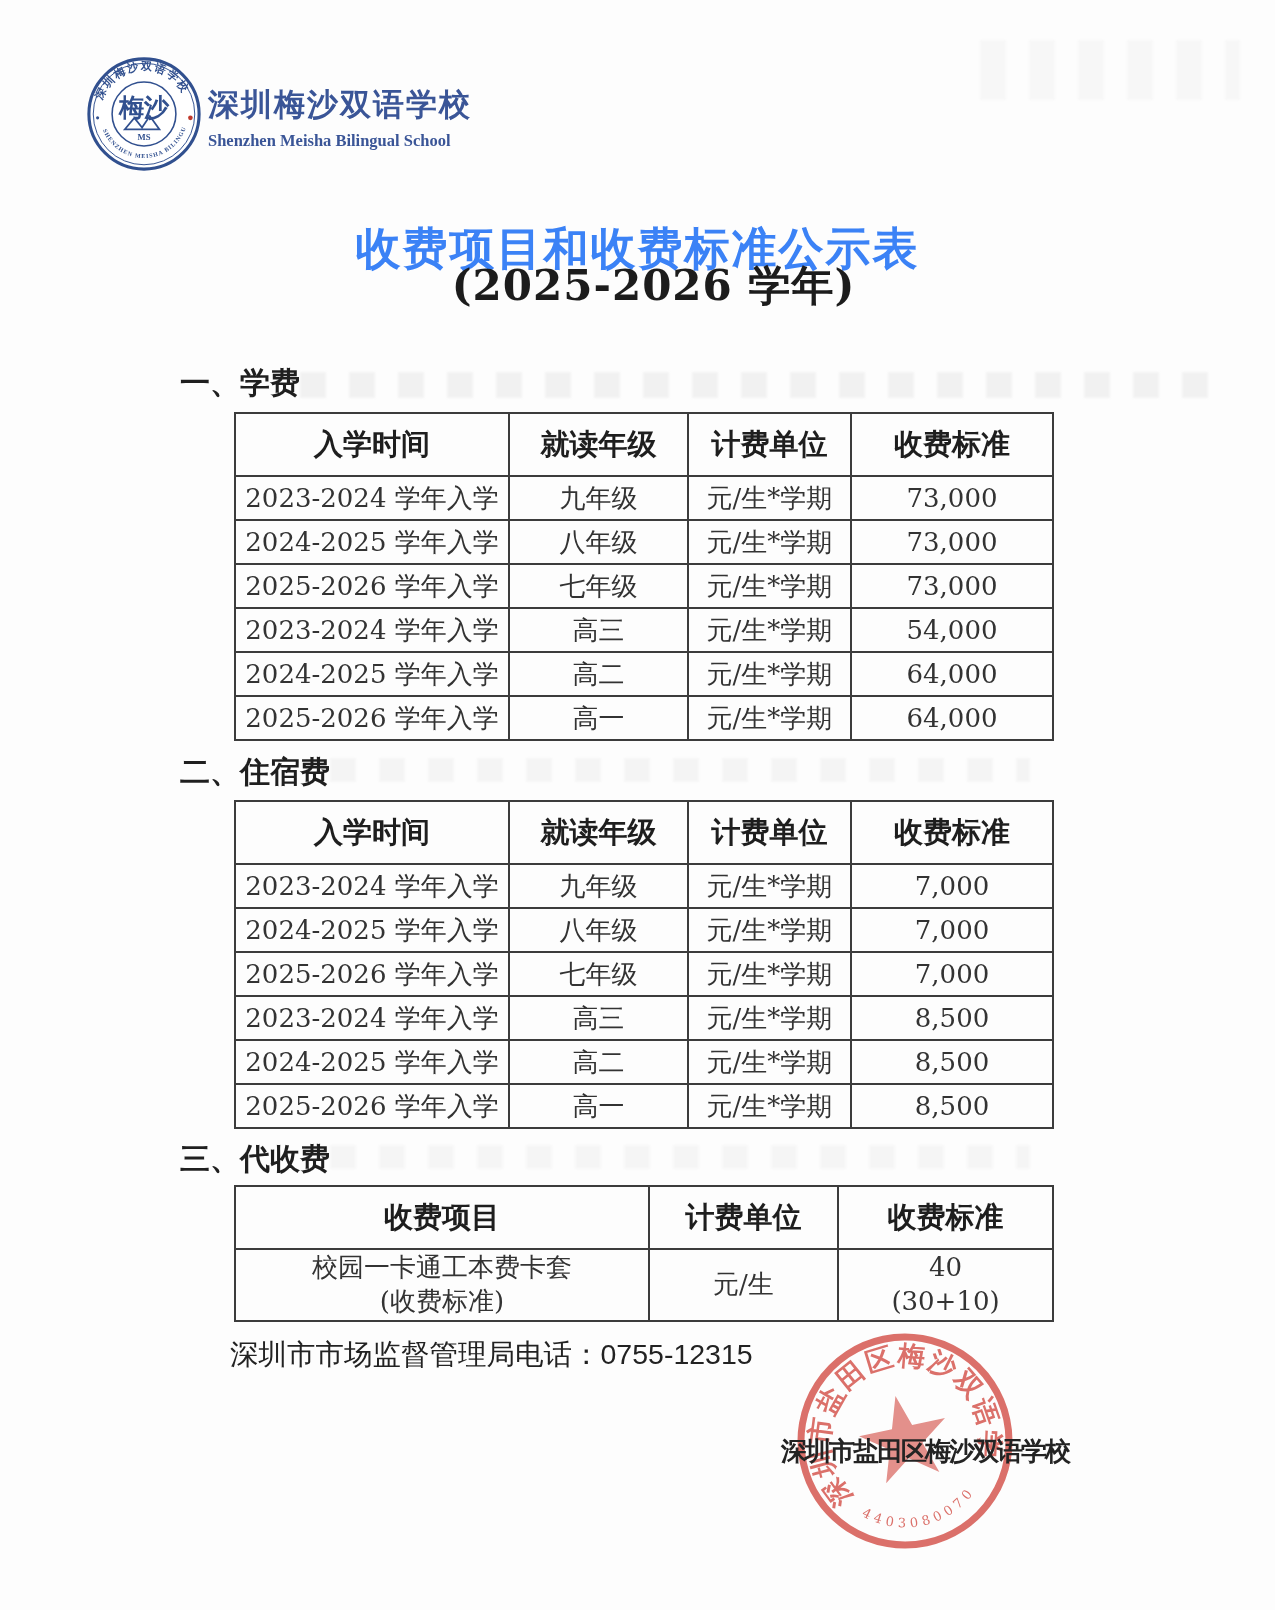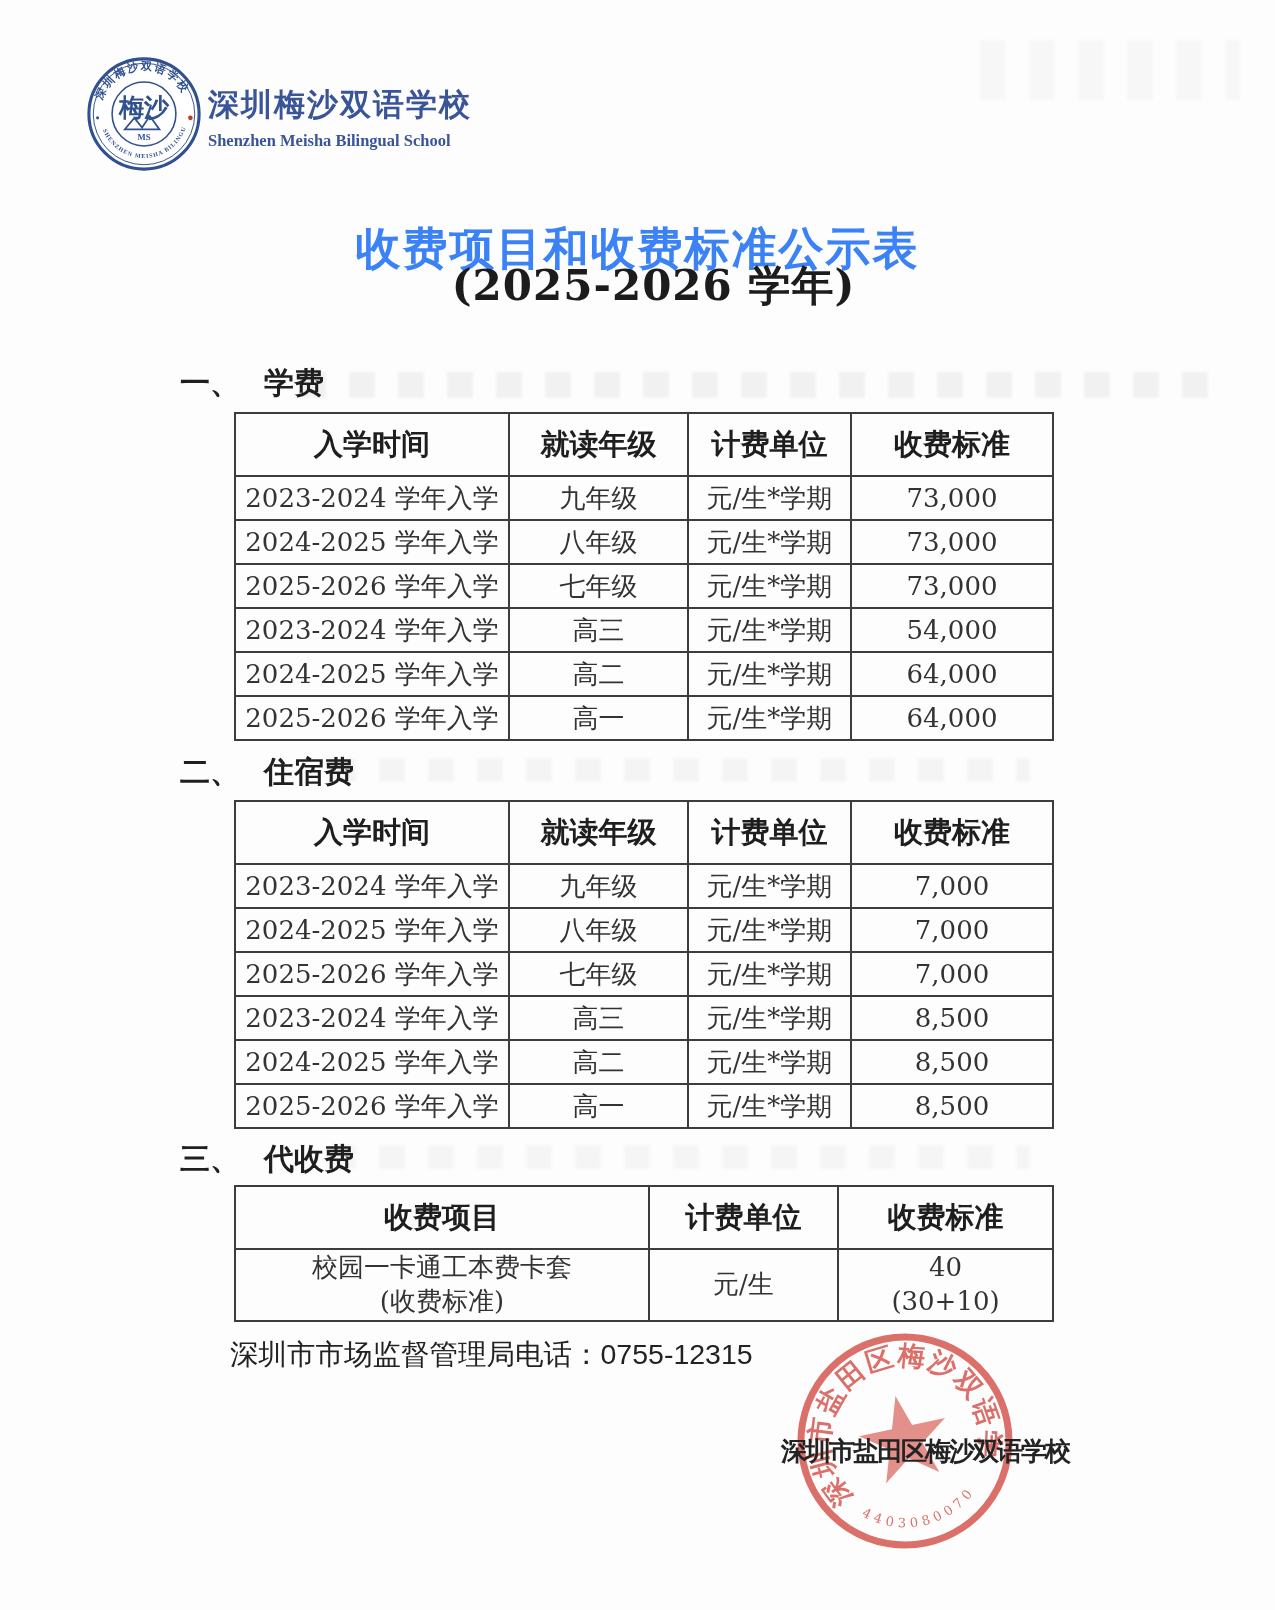--- a/index.html
+++ b/index.html
@@ -54,21 +54,21 @@
     font-size:42px; font-weight:700; letter-spacing:1px;
     color:#1c1c1c;
   }
   .school-line {
     position:absolute; left:175px; top:330px;
     font-size:29px; color:#222;
   }
 
   
   .sec-heading { position:absolute; font-size:30px; font-weight:700; color:#1f1f1f; }
-  .sec-heading .sec-label { margin-left:24px; }
+  .sec-heading .sec-label { }
   .sec-1 { left:180px; top:363px; }
   .sec-2 { left:180px; top:752px; }
   .sec-3 { left:180px; top:1139px; }
 
   table.fee-table {
     position:absolute; left:234px; width:818px;
     border-collapse:collapse; table-layout:fixed;
     background:transparent;
   }
   .tbl-1 { top:412px; }

